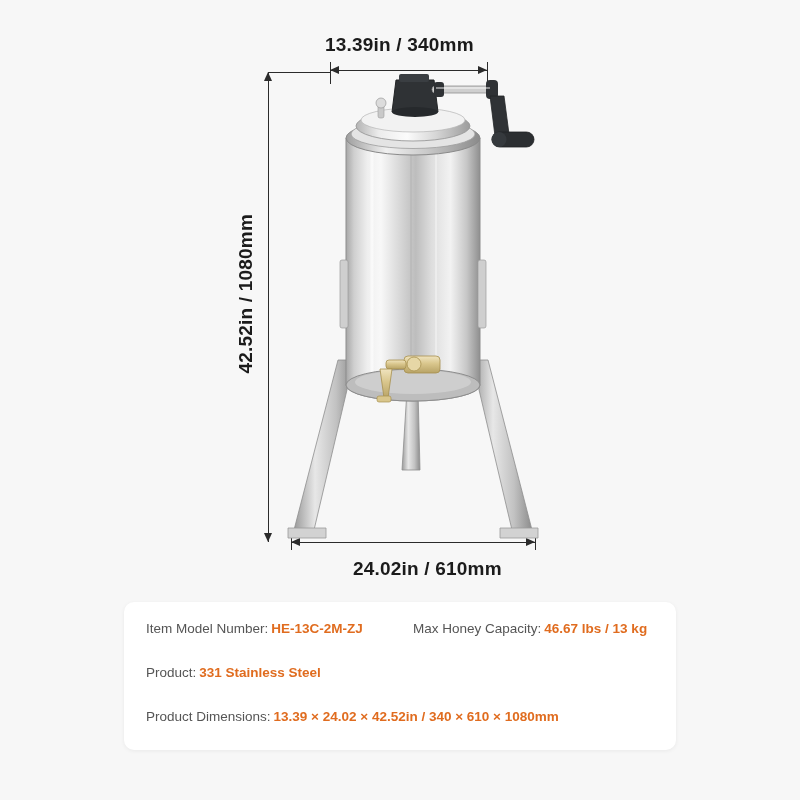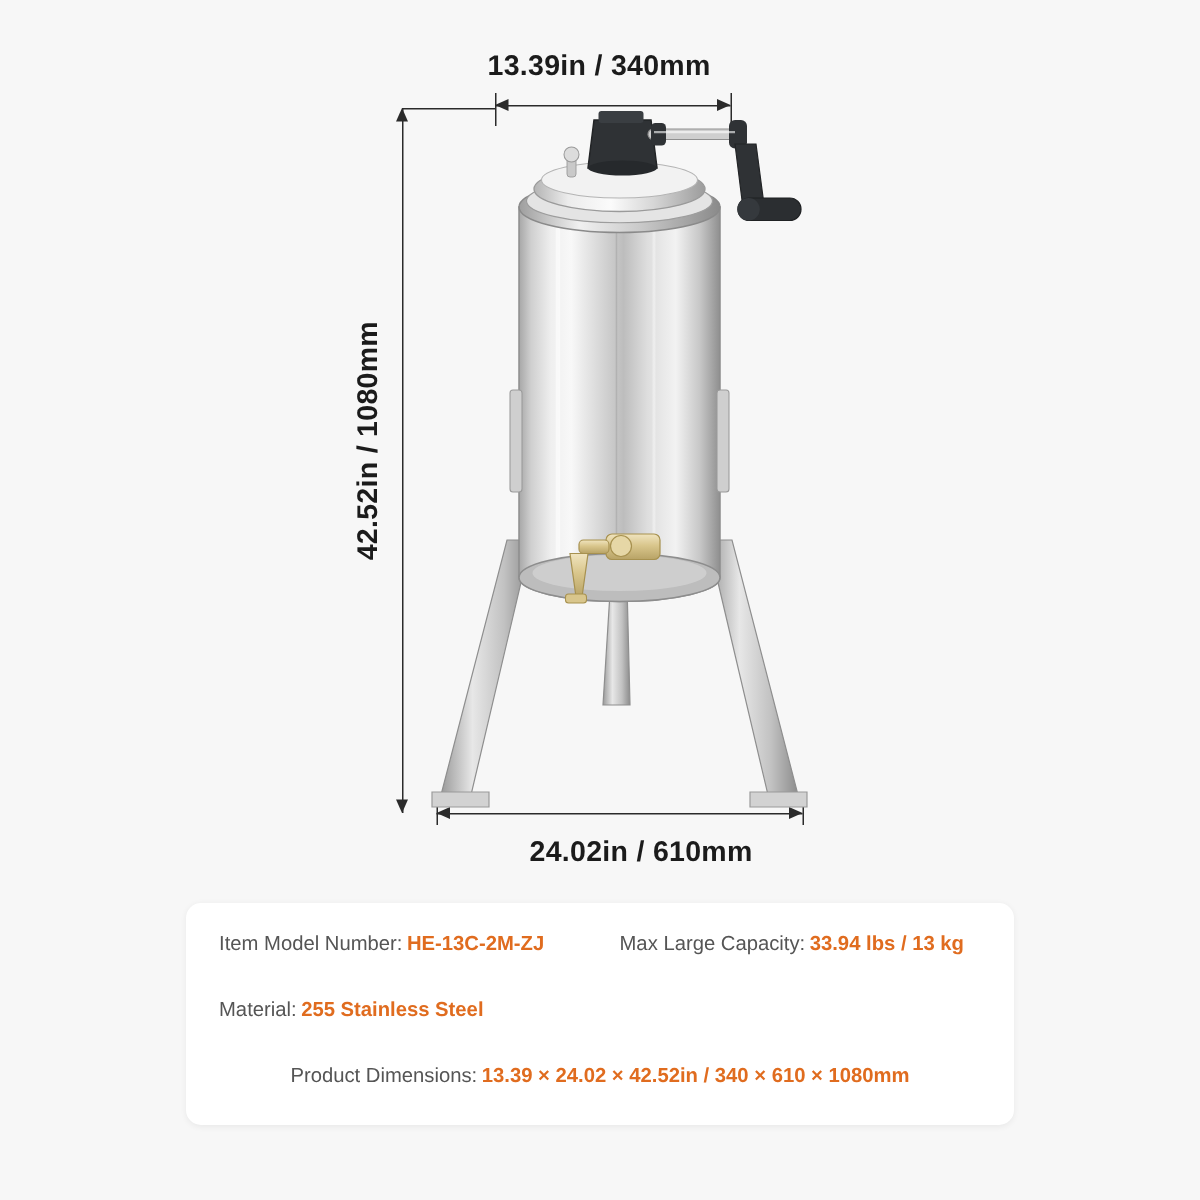--- a/index.html
+++ b/index.html
@@ -113,21 +113,20 @@
   }
   .spec-grid {
     display: grid;
     grid-template-columns: 1fr 1fr;
     row-gap: 11px;
     column-gap: 8px;
     gap: 26px;
   }
   .spec-row-full {
     grid-column: 1 / span 2;
-    text-align: center;
   }
   .spec-item {
     font-size: 13.5px;
     color: #4a4a4a;
     line-height: 18px;
     white-space: nowrap;
   }
   .spec-label {
     color: #555555;
   }
@@ -274,25 +273,25 @@
 
   <div class="spec-card">
     <div class="spec-grid">
 
       <div class="spec-item">
         <span class="spec-label">Item Model Number:</span><span class="spec-value">HE-13C-2M-ZJ</span>
       </div>
 
 
       <div class="spec-item">
-        <span class="spec-label">Max Large Capacity:</span><span class="spec-value">33.94 lbs / 13 kg</span>
+        <span class="spec-label">Max Honey Capacity:</span><span class="spec-value">46.67 lbs / 13 kg</span>
       </div>
 
       <div class="spec-item">
-        <span class="spec-label">Material:</span><span class="spec-value">255 Stainless Steel</span>
+        <span class="spec-label">Product:</span><span class="spec-value">331 Stainless Steel</span>
       </div>
 
       <div class="spec-item spec-row-full">
         <span class="spec-label">Product Dimensions:</span><span class="spec-value">13.39 × 24.02 × 42.52in / 340 × 610 × 1080mm</span>
       </div>
 
 
     </div>
   </div>
 

